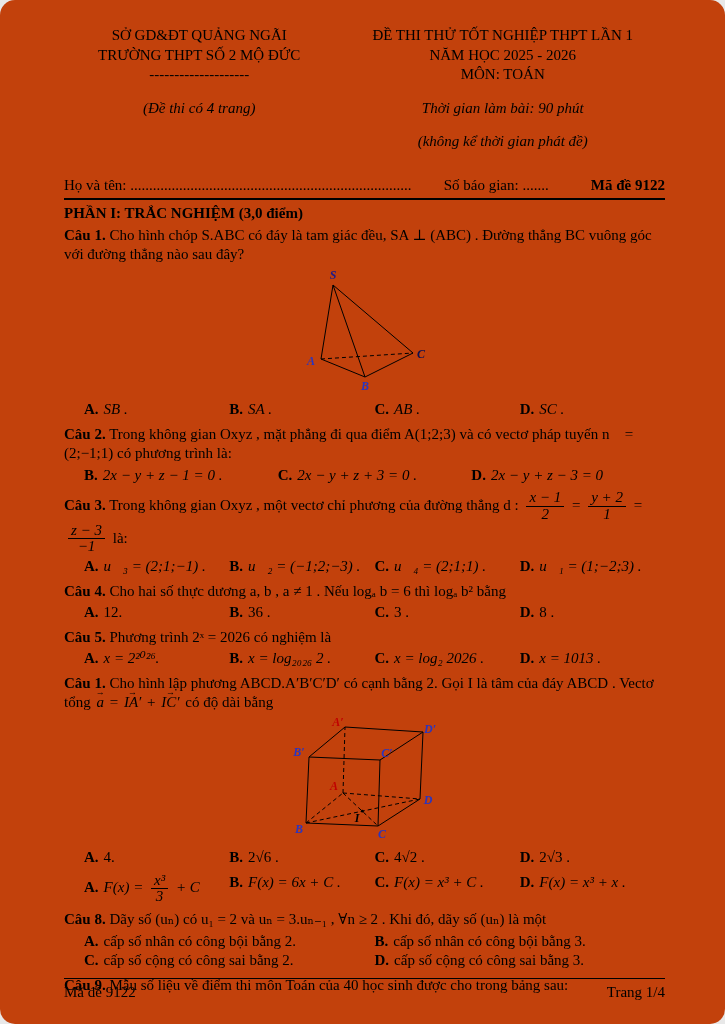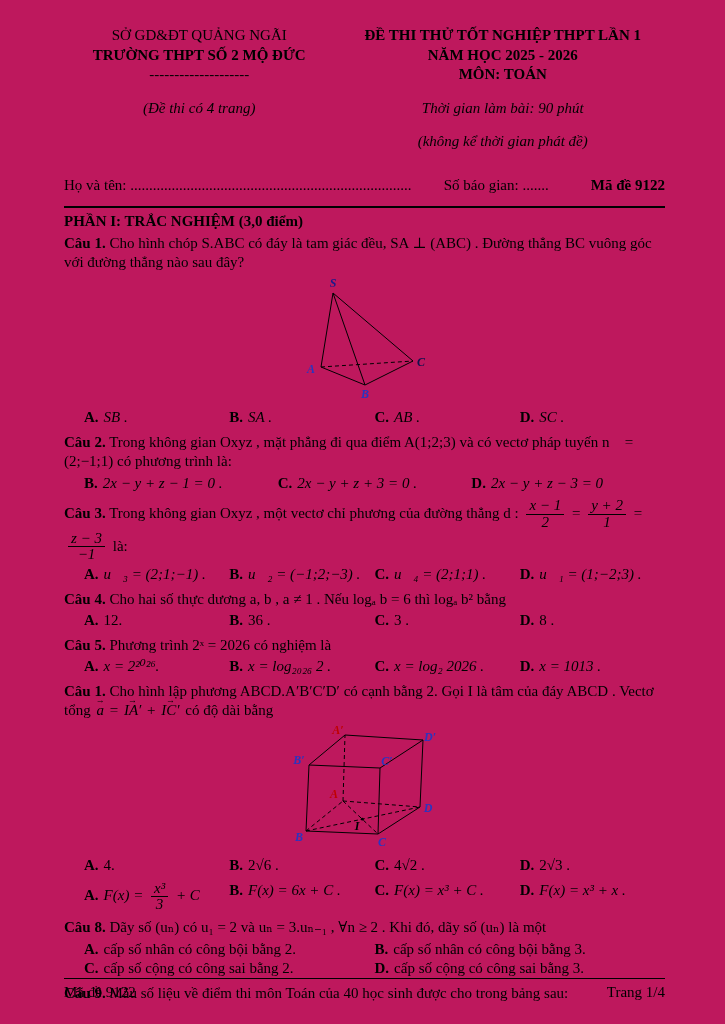--- a/index.html
+++ b/index.html
@@ -1,31 +1,31 @@
 <!DOCTYPE html>
 <html><head>
 <meta charset="utf-8">
 <style>
   html,body { margin:0; padding:0; background:#e8e8e8; }
   .page {
-    width:725px; height:1024px; margin:0 auto; background:#be185d;
+    width:725px; height:1024px; margin:0 auto; background:#c2410c;
     font-family:"Liberation Serif","DejaVu Serif",serif; color:#000;
     font-size:15px; line-height:1.3; position:relative; box-sizing:border-box;
-    padding:26px 60px 0 64px; overflow:hidden;
+    padding:26px 60px 0 64px; overflow:hidden;border-radius:15px;
   }
-  .b { font-weight:bold; }
+  .b { font-weight:normal; }
   .i { font-style:italic;margin-top:14px; }
   .hdr { display:flex; justify-content:space-between; }
   .hdr-col { text-align:center; }
   .hdr-left { width:45%; }
   .hdr-right { width:54%; }
   .hdr-line { line-height:1.3; }
   .info-row {
     display:flex; justify-content:space-between; align-items:baseline;
-    margin-top:24px; border-bottom:2.5px solid #000; padding-bottom:11px;
+    margin-top:24px; border-bottom:2.5px solid #000; padding-bottom:3px;
   }
   .info-name { white-space:nowrap; overflow:hidden; }
   .info-code { font-weight:bold; white-space:nowrap; margin-left:10px; }
   .section-title { font-weight:bold; margin:4px 0 2px 0; }
   .q { margin:0 0 5px 0; }
   .stem { margin:0; }
   .q-label { font-weight:bold; }
   .math { font-style:italic; }
   .opts { display:flex; margin:2px 0 2px 20px; }
   .opts .opt { flex:1 1 0; }

